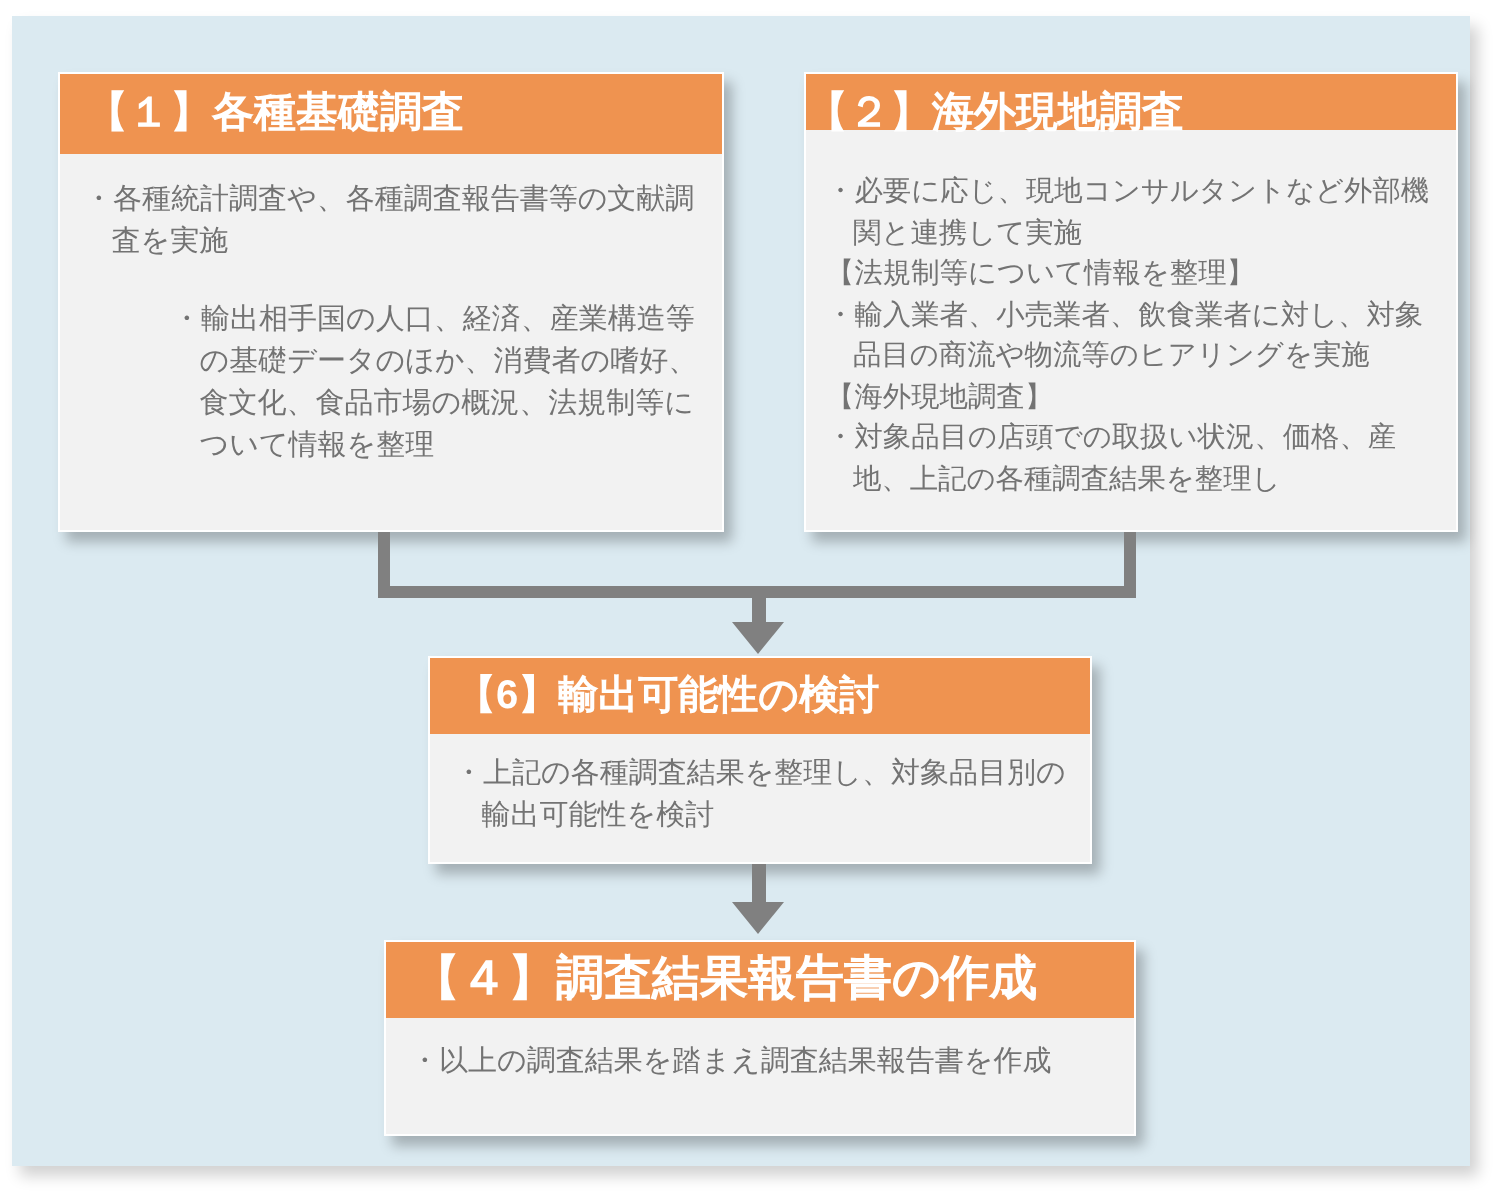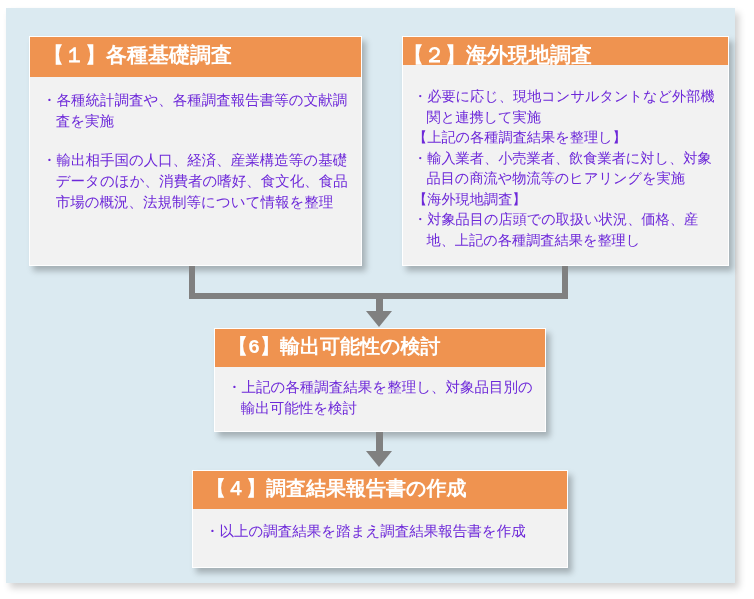--- a/index.html
+++ b/index.html
@@ -38,25 +38,24 @@
     border: 1px solid #ffffff;
     box-shadow: 4px 5px 6px rgba(0,0,0,0.25);
     box-sizing: border-box;
   }
   .node-header {
     background: #ef9350;
     color: #ffffff;
     font-weight: bold;
     letter-spacing: 0px;
     box-sizing: border-box;
-    font-family: Liberation Mono, monospace;
   }
   .node-body {
     background: #f2f2f2;
-    color: #6d28d9;
+    color: #737373;
     box-sizing: border-box;
   }
 
   
   #box-1 {
     left: 23px;
     top: 28px;
     width: 333px;
     height: 230px;
   }
@@ -116,41 +115,42 @@
   
   #box-4 {
     left: 186px;
     top: 462px;
     width: 376px;
     height: 98px;
   }
   #box-4 .node-header {
     height: 38px;
     line-height: 38px;
-    font-size: 20px;
+    font-size: 24px;
     padding-left: 13px;
   }
   #box-4 .node-body {
     height: 58px;
     padding: 12px 12px 6px 12px;
     font-size: 14.5px;
     line-height: 21px;
   }
 
   
   .para {
     margin: 0;
     text-indent: -0.95em;
     padding-left: 0.95em;
   }
   .para + .para {
     margin-top: 4px;
   }
   .gap-para {
     margin-top: 18px !important;
+    margin-left: 44px;
   }
   .plain {
     margin: 0;
     text-indent: 0;
     padding-left: 0;
   }
 
   
   .conn {
     position: absolute;
@@ -187,21 +187,21 @@
       <div class="node-body">
         <p class="para">・各種統計調査や、各種調査報告書等の文献調査を実施</p>
         <p class="para gap-para">・輸出相手国の人口、経済、産業構造等の基礎データのほか、消費者の嗜好、食文化、食品市場の概況、法規制等について情報を整理</p>
       </div>
     </div>
 
     <div class="node" id="box-2">
       <div class="node-header">【２】海外現地調査</div>
       <div class="node-body">
         <p class="para">・必要に応じ、現地コンサルタントなど外部機関と連携して実施</p>
-        <p class="plain">【上記の各種調査結果を整理し】</p>
+        <p class="plain">【法規制等について情報を整理】</p>
         <p class="para">・輸入業者、小売業者、飲食業者に対し、対象品目の商流や物流等のヒアリングを実施</p>
         <p class="plain">【海外現地調査】</p>
         <p class="para">・対象品目の店頭での取扱い状況、価格、産地、上記の各種調査結果を整理し</p>
       </div>
     </div>
 
     <div class="conn" id="conn-left-stem"></div>
     <div class="conn" id="conn-right-stem"></div>
     <div class="conn" id="conn-hbar"></div>
     <div class="conn" id="conn-merge-stem"></div>

